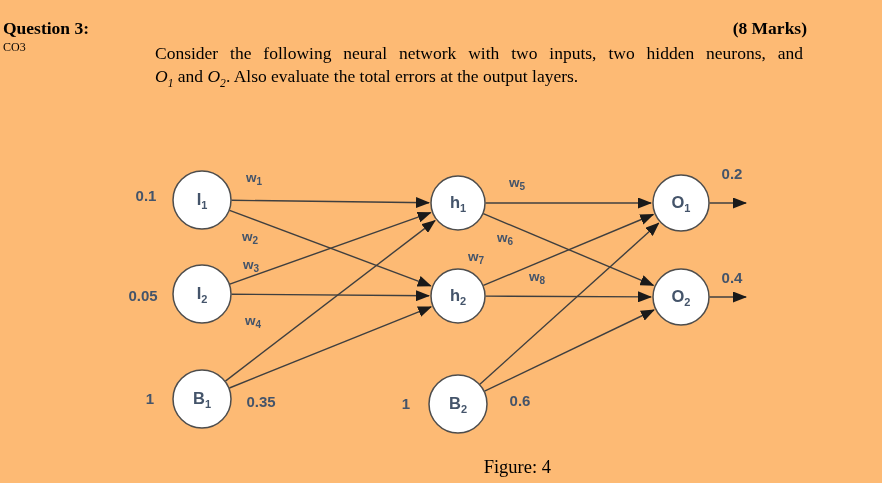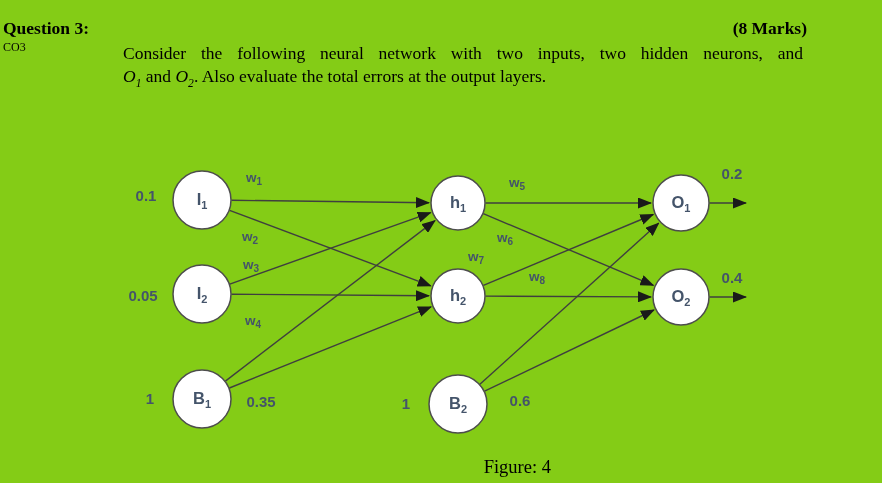--- a/index.html
+++ b/index.html
@@ -1,24 +1,24 @@
 <!DOCTYPE html>
 <html><head>
 <meta charset="utf-8">
 <style>
   html,body{margin:0;padding:0;background:#fff;}
   .page{
-    position:relative;width:882px;height:483px;background:#84cc16;overflow:hidden;
+    position:relative;width:882px;height:483px;background:#fdba74;overflow:hidden;
     font-family:"Liberation Serif", serif;color:#000;
   }
   .q-title{position:absolute;left:3px;top:20px;font-size:17.5px;font-weight:bold;line-height:1;}
   .marks{position:absolute;top:20px;right:75px;font-size:17.5px;font-weight:bold;line-height:1;text-align:right;}
   .co{position:absolute;left:3px;top:41px;font-size:12px;font-weight:normal;line-height:1;}
   .para{position:absolute;left:123px;top:42px;width:680px;font-size:17.5px;line-height:23px;}
-  .para .pline{text-align:justify;text-align-last:justify;white-space:normal;}
+  .para .pline{text-align:justify;text-align-last:justify;white-space:normal;margin-left:32px;}
   .para .pline.last{text-align:left;text-align-last:left;}
   .para .it{font-style:italic;}
   .para sub{font-size:66%;line-height:0;}
   .net-svg{position:absolute;left:0;top:0;pointer-events:none;}
   .figcap{position:absolute;left:431px;top:456px;width:120px;text-align:right;font-size:18.5px;line-height:1.2;}
 </style>
 </head>
 <body>
 
 <div class="page">

